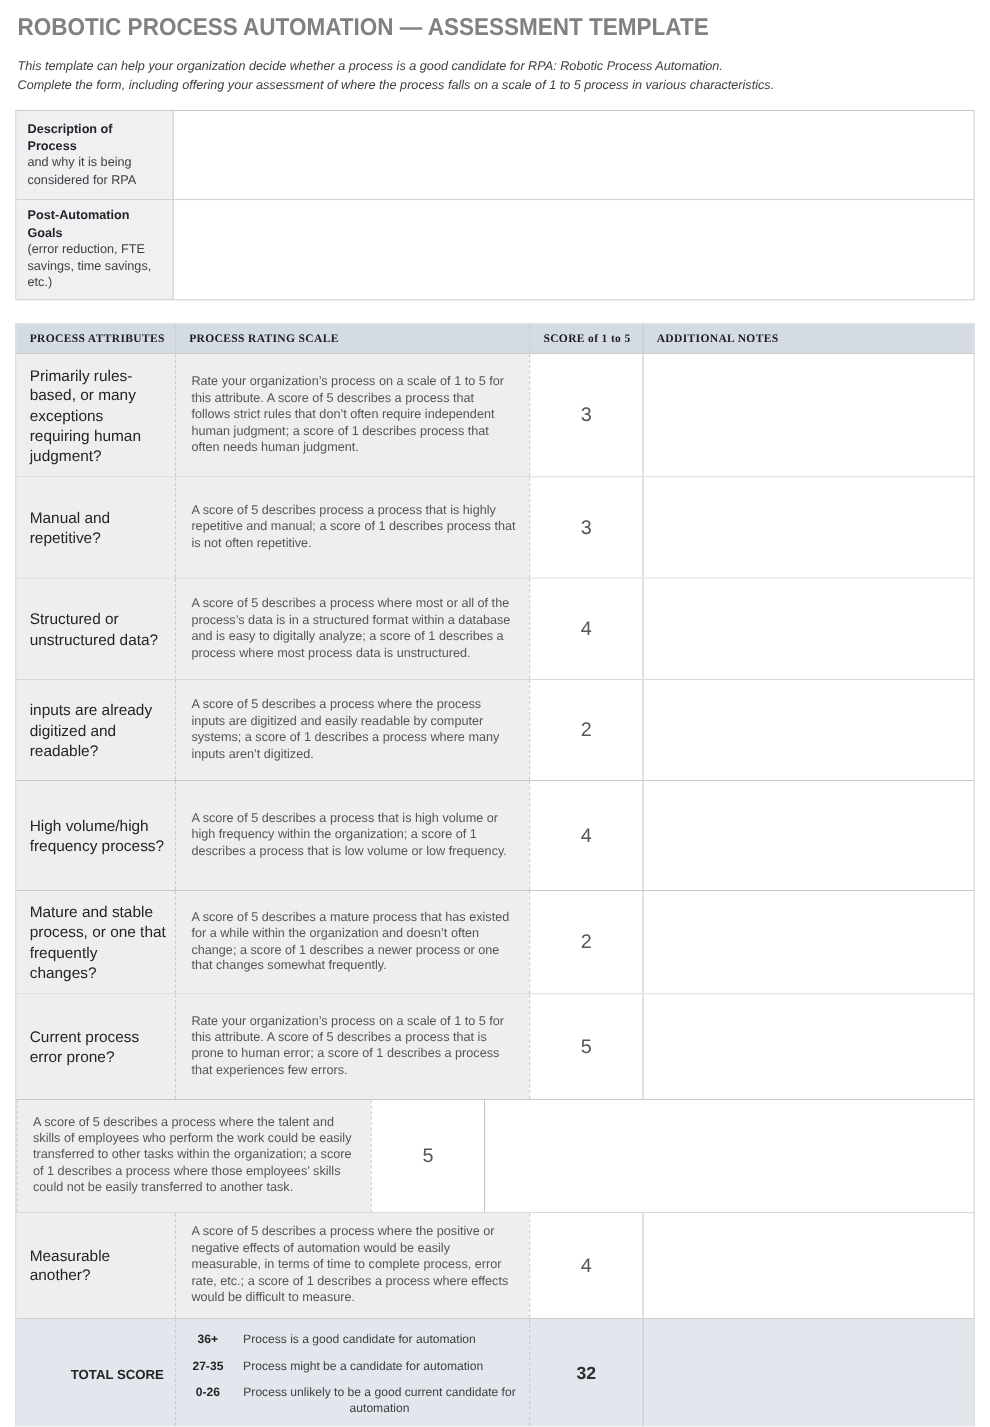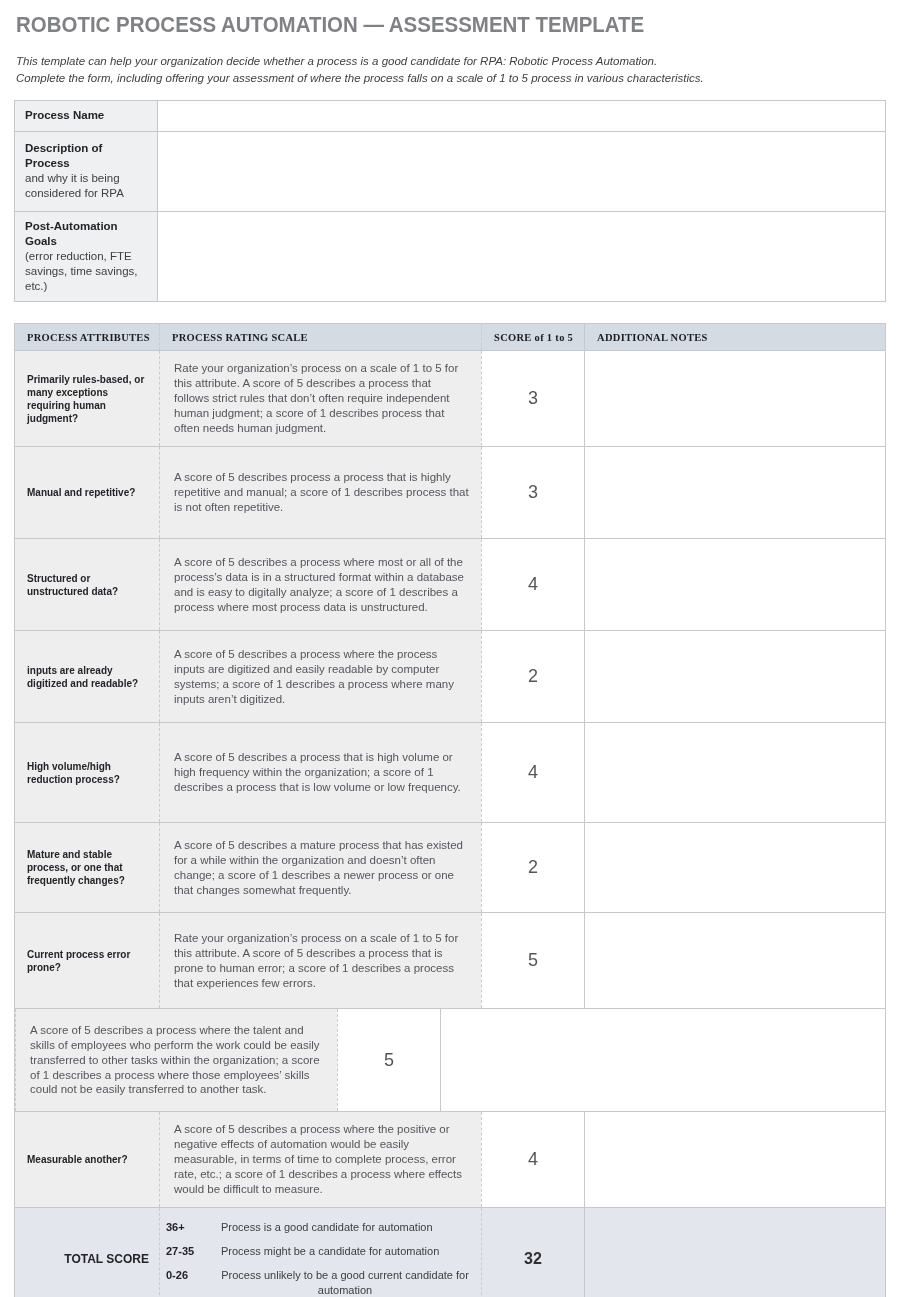--- a/index.html
+++ b/index.html
@@ -42,64 +42,58 @@
   .c2 { width:322px; border-left:1px dashed var(--border-dash,#c9cbcd); }
   .c3 { width:103px; border-left:1px dashed var(--border-dash,#c9cbcd); }
   .c4 { flex:1;      border-left:1px solid  var(--border,#c6c8ca); }
   .t-header .cell {
     background:var(--header-bg,#d5dbe3); display:flex; align-items:center;
     font-size:10.5px; font-weight:bold; color:#1c1d1f; letter-spacing:0.3px;
     padding:6px 8px 6px 12px; min-height:26px;font-family:Liberation Serif, serif;
   }
   .attr-cell {
     background:var(--cell-bg,#eeeeef); display:flex; flex-direction:column; justify-content:center;
-    padding:10px 8px 10px 12px; font-weight:bold; font-size:10px; line-height:1.3;
+    padding:10px 8px 10px 12px; font-weight:normal; font-size:14px; line-height:1.3;
     color:var(--text-dark,#232427);
   }
   .scale-cell {
     background:var(--cell-bg,#eeeeef); display:flex; align-items:center;
     padding:10px 12px 10px 14px; font-size:11.5px; line-height:1.3;
     color:var(--text-gray,#55565a);
   }
   .score-cell {
     background:#fff; display:flex; align-items:center; justify-content:center;
     font-size:18px; color:var(--text-gray,#55565a);
   }
   .notes-cell { background:#fff; }
   
   .total-row .cell { background:var(--total-bg,#e3e6ec); }
   .total-label-cell {
     display:flex; align-items:center; justify-content:flex-end;
     padding:8px 10px; font-size:12px; font-weight:bold; color:var(--text-dark,#232427);
   }
   .total-guide-cell { display:flex; flex-direction:column; justify-content:center; padding:8px 12px 8px 6px; }
   .guide-line { display:flex; margin:4.5px 0; }
-  .guide-range { width:46px; text-align:left; font-weight:bold; font-size:11px; color:var(--text-dark,#232427); margin-right:9px; line-height:1.35; flex:none; }
+  .guide-range { width:46px; text-align:center; font-weight:bold; font-size:11px; color:var(--text-dark,#232427); margin-right:9px; line-height:1.35; flex:none; }
   .guide-text  { font-size:11px; color:var(--subtitle,#3f4042); line-height:1.35; max-width:252px;text-align:center; }
   .total-score-cell { display:flex; align-items:center; justify-content:center; font-size:16px; font-weight:bold; color:#2e2f31; }
 </style>
 </head>
 <body>
 
 <div class="page">
 
   <div class="title">ROBOTIC PROCESS AUTOMATION — ASSESSMENT TEMPLATE</div>
 
   <div class="subtitle">
     <div>This template can help your organization decide whether a process is a good candidate for RPA: Robotic Process Automation.</div>
     <div>Complete the form, including offering your assessment of where the process falls on a scale of 1 to 5 process in various characteristics.</div>
   </div>
 
   <div class="form-table">
-    <div class="form-row" style="min-height:28px">
-      <div class="form-label">
-        <span class="fl-main">Process Name</span>
-      </div>
-      <div class="form-value"></div>
-    </div>
     <div class="form-row" style="min-height:80px">
       <div class="form-label">
         <span class="fl-main">Description of Process</span>
         <span class="fl-sub">and why it is being considered for RPA</span>
       </div>
       <div class="form-value"></div>
     </div>
     <div class="form-row" style="min-height:82px">
       <div class="form-label">
         <span class="fl-main">Post-Automation Goals</span>
@@ -165,21 +159,21 @@
           <span>A score of 5 describes a process where the process inputs are digitized and easily readable by computer systems; a score of 1 describes a process where many inputs aren’t digitized.</span>
         </div>
       <div class="cell c3 score-cell">
           <span>2</span>
         </div>
       <div class="cell c4 notes-cell"></div>
     </div>
 
     <div class="t-row" style="min-height:100px">
       <div class="cell c1 attr-cell">
-          <span>High volume/high reduction process?</span>
+          <span>High volume/high frequency process?</span>
         </div>
       <div class="cell c2 scale-cell">
           <span>A score of 5 describes a process that is high volume or high frequency within the organization; a score of 1 describes a process that is low volume or low frequency.</span>
         </div>
       <div class="cell c3 score-cell">
           <span>4</span>
         </div>
       <div class="cell c4 notes-cell"></div>
     </div>
 

